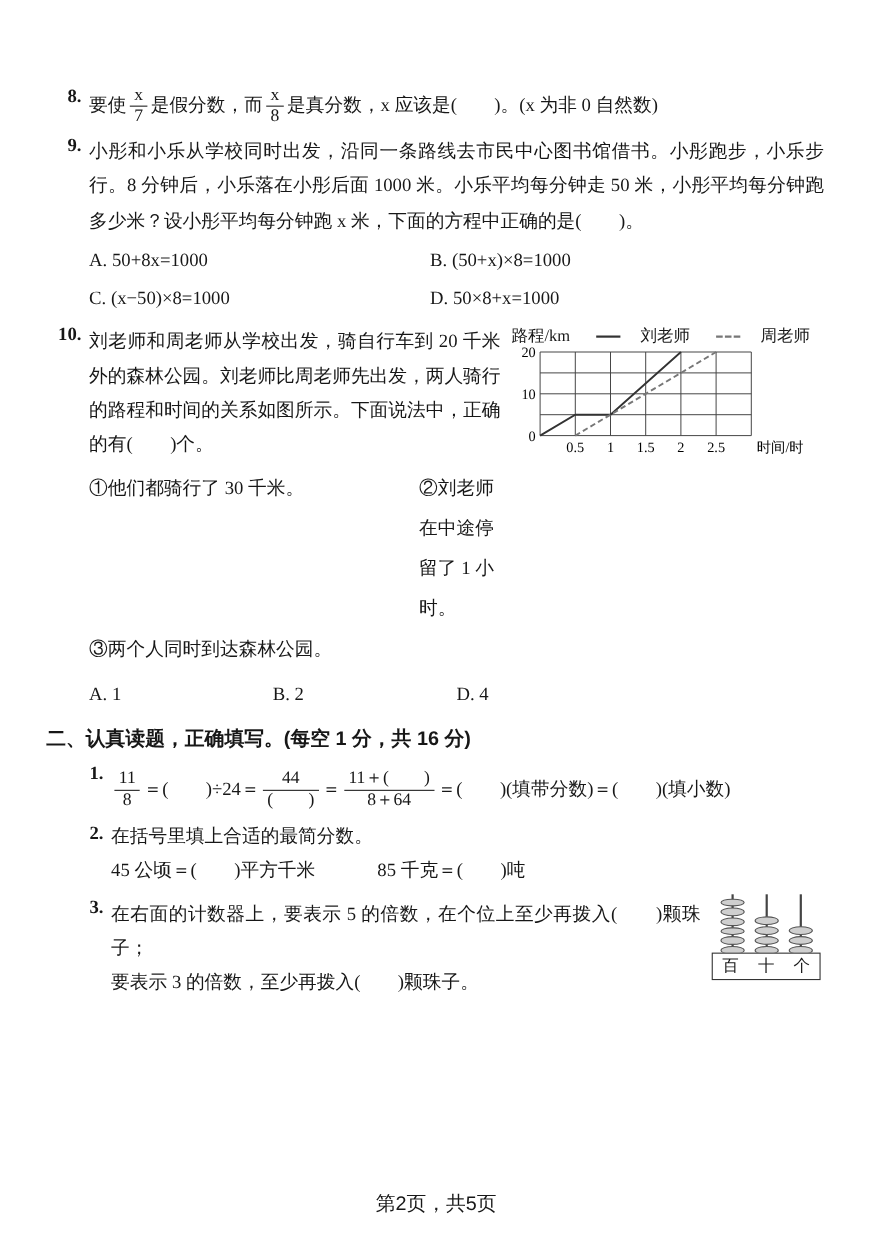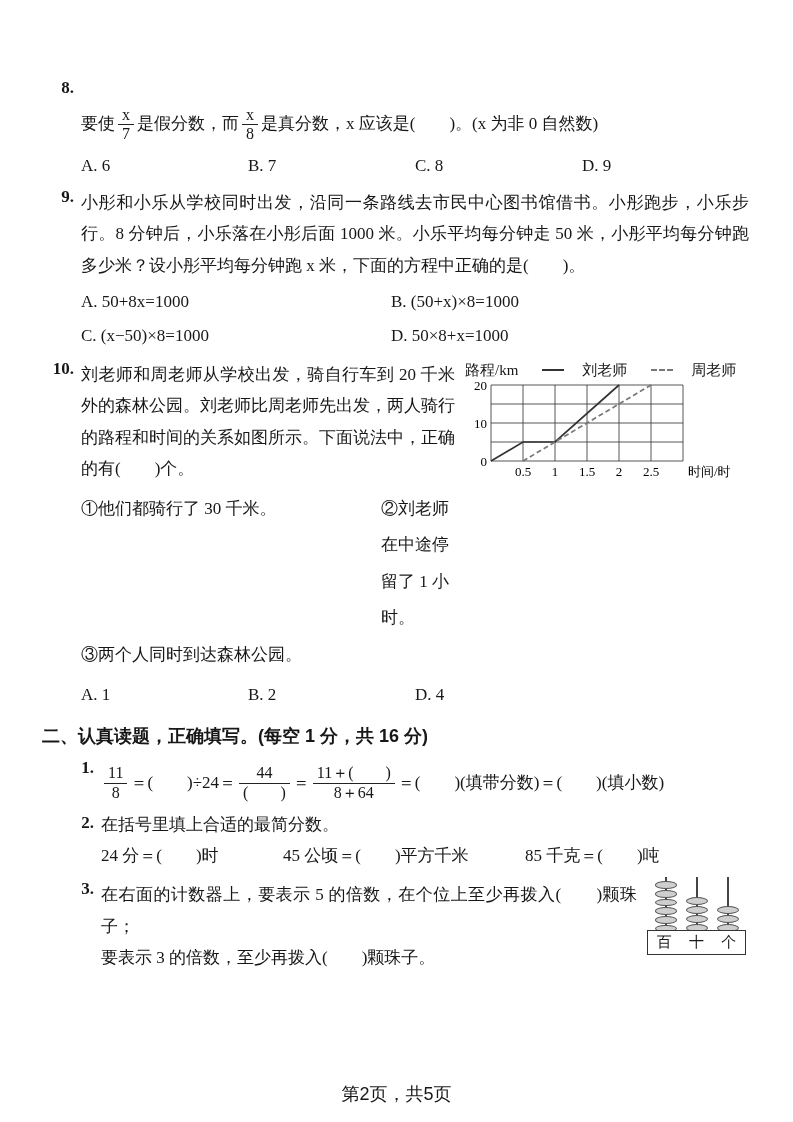--- a/index.html
+++ b/index.html
@@ -2,21 +2,21 @@
 <html><head>
 <meta charset="utf-8">
 <style>
   html,body{margin:0;padding:0;background:#e8e8e8;}
   .page{position:relative;width:793px;height:1122px;margin:0 auto;background:#ffffff;
         font-family:"Liberation Serif","DejaVu Serif",serif;color:#171717;font-size:17px;
         overflow:hidden;box-sizing:border-box;padding:78px 44px 0 42px;}
   .q{display:flex;margin-bottom:6px;}
   .qnum{flex:none;width:32px;text-align:right;margin-right:7px;font-weight:bold;}
   .qbody{flex:1;min-width:0;}
-  .qline{line-height:1.75;margin-top:28px;}
+  .qline{line-height:1.75;}
   .qtext{margin:0;line-height:1.85;text-align:justify;}
   .opts4{display:grid;grid-template-columns:repeat(4,1fr);margin-top:8px;line-height:1.7;}
   .opts2{display:grid;grid-template-columns:310px 1fr;line-height:2.0;margin-top:4px;}
   .stmts{display:grid;grid-template-columns:300px 1fr;line-height:2.15;margin-top:6px;}
   .frac{display:inline-block;vertical-align:middle;text-align:center;line-height:1.15;
         margin:0 3px;font-size:16px;}
   .frac .fn{display:block;padding:0 4px;border-bottom:1.2px solid #222;}
   .frac .fd{display:block;padding:0 4px;}
   
   .chartbox{float:right;width:284px;margin:2px 0 4px 10px;}
@@ -53,26 +53,20 @@
 <body>
 
 <div class="page">
 
   <div class="q">
     <span class="qnum">8.</span>
     <div class="qbody">
       <div class="qline">
         <span>要使</span><span class="frac"><span class="fn">x</span><span class="fd">7</span></span><span>是假分数，而</span><span class="frac"><span class="fn">x</span><span class="fd">8</span></span><span>是真分数，x 应该是(　　)。(x 为非 0 自然数)</span>
       </div>
-      <div class="opts4">
-        <span>A. 6</span>
-        <span>B. 7</span>
-        <span>C. 8</span>
-        <span>D. 9</span>
-      </div>
     </div>
   </div>
 
   <div class="q">
     <span class="qnum">9.</span>
     <div class="qbody">
       <p class="qtext">小彤和小乐从学校同时出发，沿同一条路线去市民中心图书馆借书。小彤跑步，小乐步行。8 分钟后，小乐落在小彤后面 1000 米。小乐平均每分钟走 50 米，小彤平均每分钟跑多少米？设小彤平均每分钟跑 x 米，下面的方程中正确的是(　　)。</p>
       <div class="opts2">
         <span>A. 50+8x=1000</span>
         <span>B. (50+x)×8=1000</span>
@@ -156,21 +150,20 @@
         <span>＝(　　)(填带分数)＝(　　)(填小数)</span>
       </div>
     </div>
   </div>
 
   <div class="item">
     <span class="qnum">2.</span>
     <div class="qbody">
       <div>在括号里填上合适的最简分数。</div>
       <div class="conv-row">
-        <span class="c0">24 分＝(　　)时</span>
         <span class="c1">45 公顷＝(　　)平方千米</span>
         <span>85 千克＝(　　)吨</span>
       </div>
     </div>
   </div>
 
   <div class="item">
     <span class="qnum">3.</span>
     <div class="qbody">
       <div class="abacus" id="abacus">

